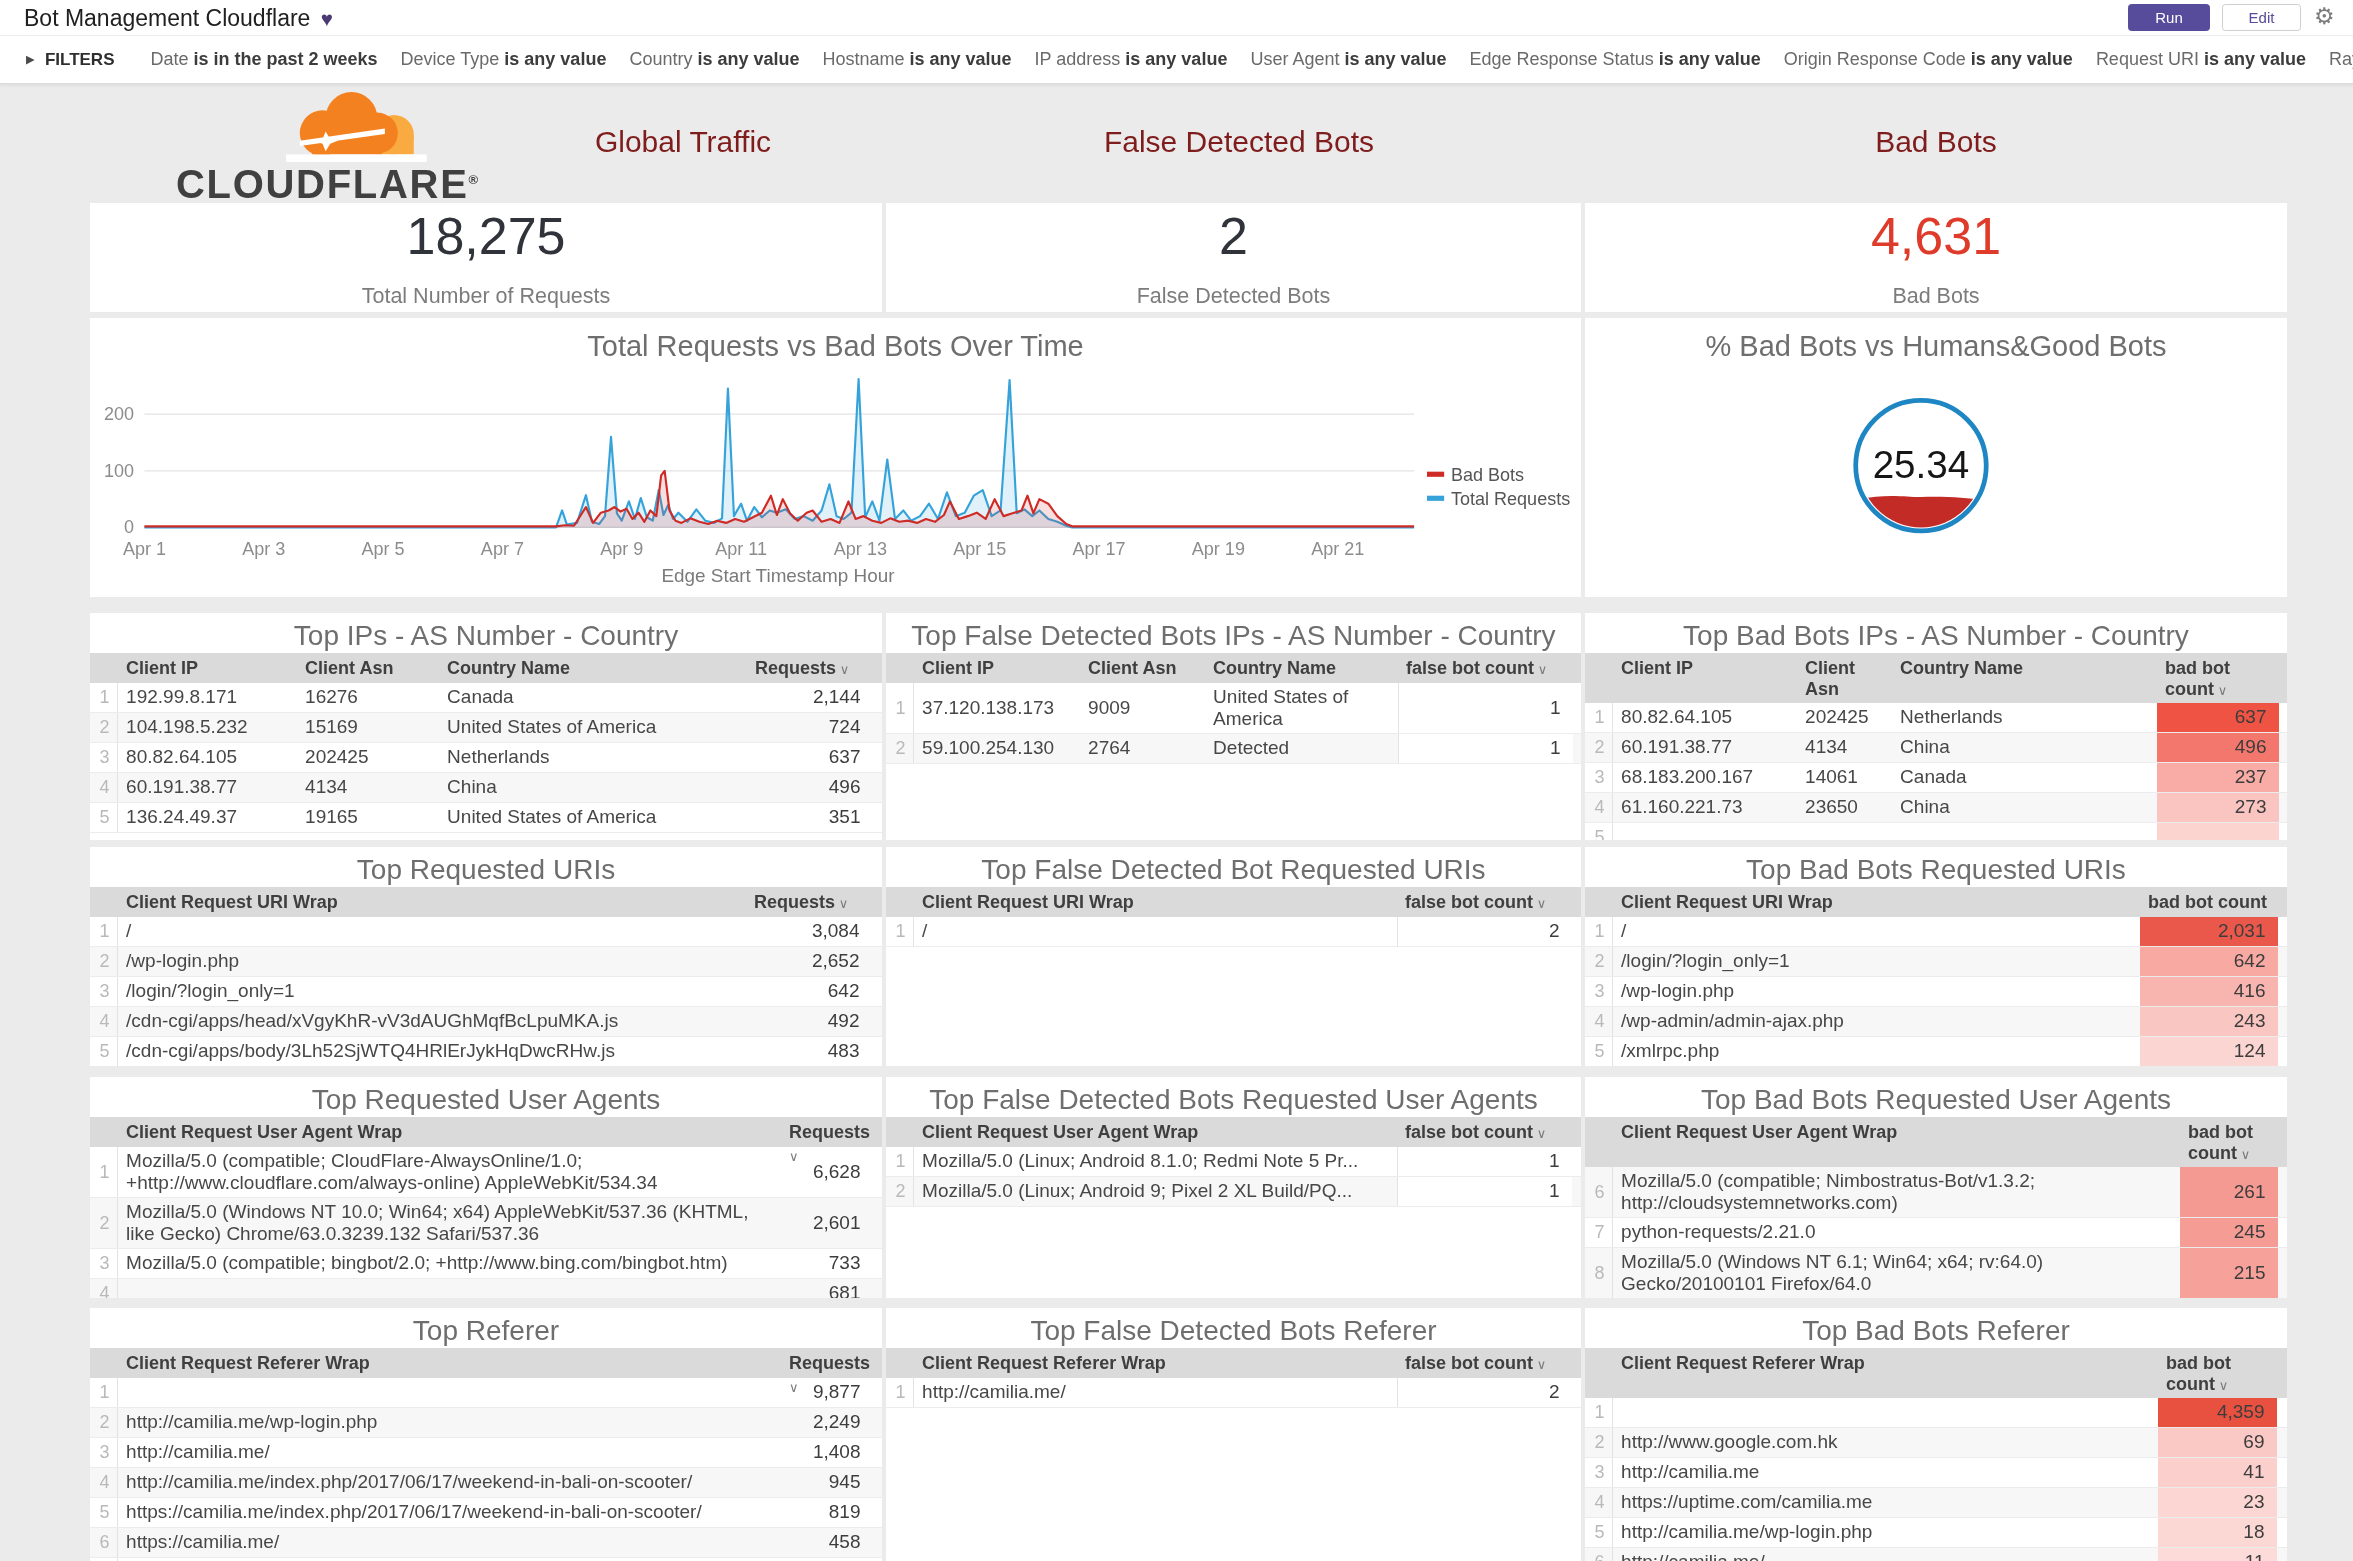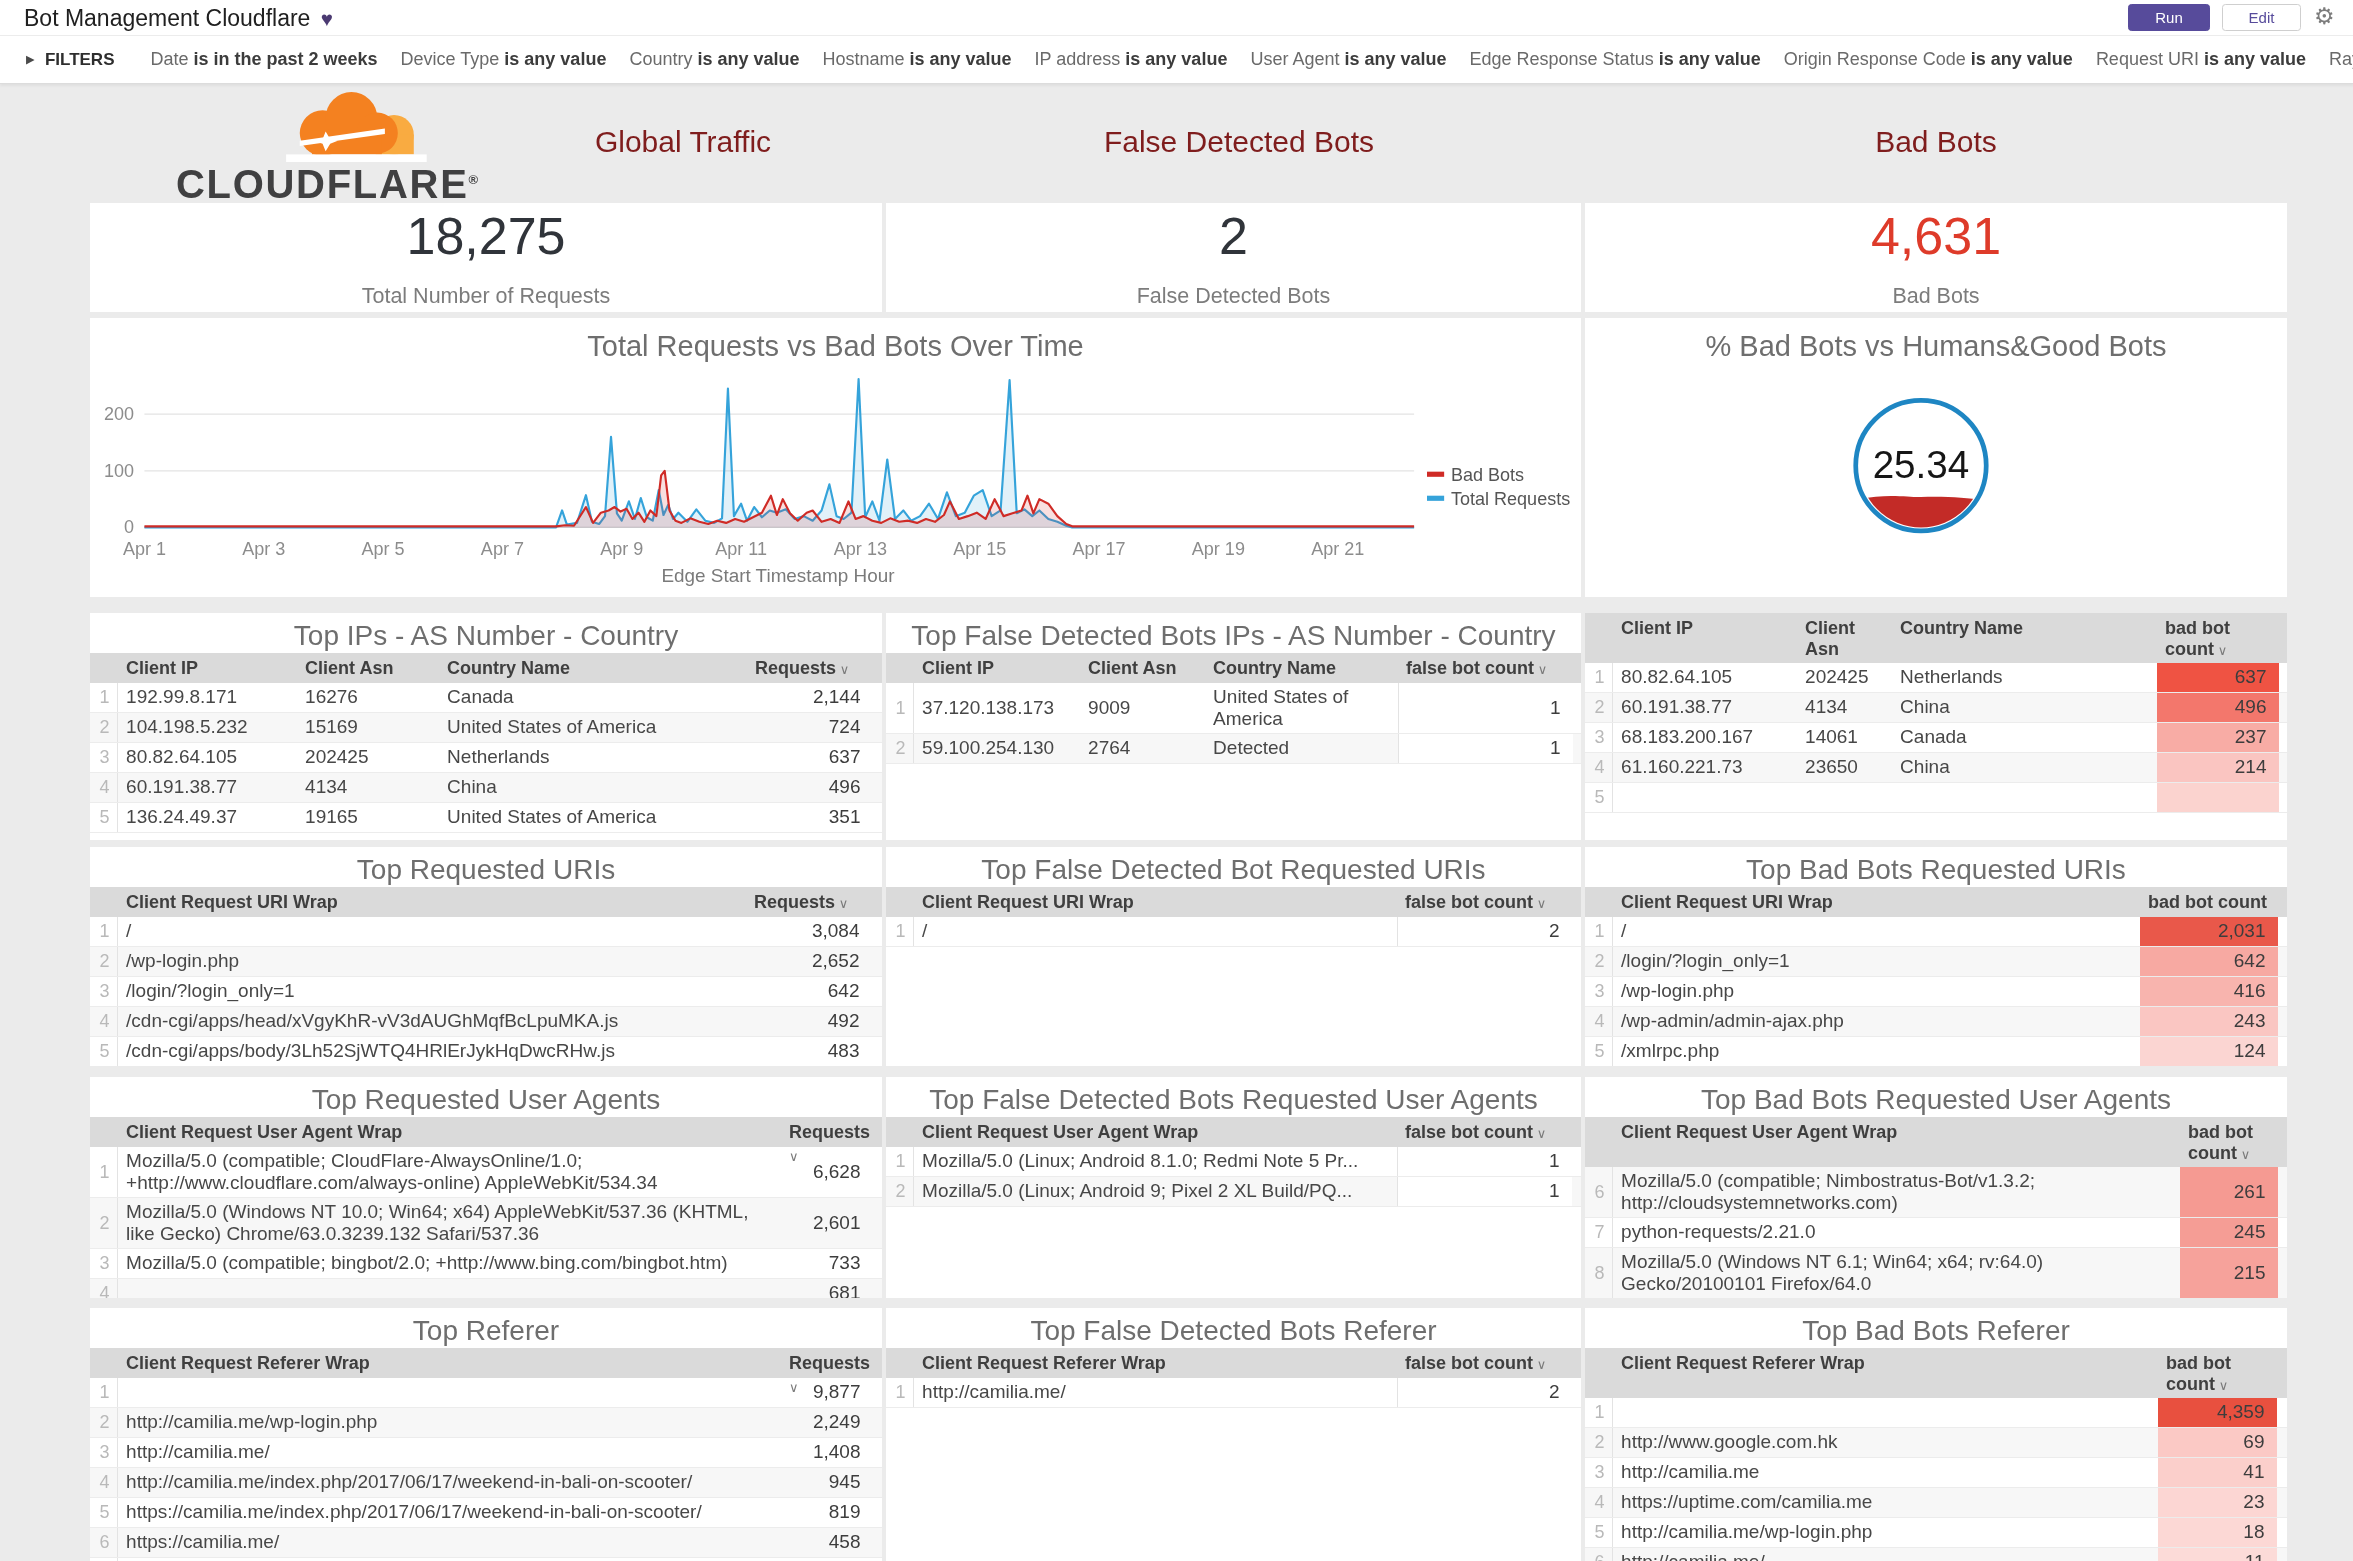--- a/index.html
+++ b/index.html
@@ -226,20 +226,21 @@
         </div>
         <div class="tr alt">
           <div class="td gutc" style="width: 27.5px;">2</div>
           <div class="td" style="width: 166px;">59.100.254.130</div>
           <div class="td" style="width: 125px;">2764</div>
           <div class="td" style="width: 193px;">Detected</div>
           <div class="td cnt white" style="width: 175px;">1</div>
         </div>
       </div>
       <div class="card" style="left: 1585px; top: 529px; width: 702px; height: 227px;">
+        <div class="t-title">Top Bad Bots IPs - AS Number - Country</div>
         <div class="t-head" style="height: 50px;">
           <div class="hc" style="width: 27.5px; padding: 0px;"></div>
           <div class="hc" style="width: 184px;">Client IP</div>
           <div class="hc" style="width: 95px;">Client Asn</div>
           <div class="hc" style="width: 265px;">Country Name</div>
           <div class="hc" style="width: 122px;">bad bot count<span class="crt"> ∨</span></div>
         </div>
         <div class="tr">
           <div class="td gutc" style="width: 27.5px;">1</div>
           <div class="td" style="width: 184px;">80.82.64.105</div>
@@ -259,21 +260,21 @@
           <div class="td" style="width: 184px;">68.183.200.167</div>
           <div class="td" style="width: 95px;">14061</div>
           <div class="td" style="width: 265px;">Canada</div>
           <div class="td cnt" style="width: 122px; background: rgb(248, 172, 165);">237</div>
         </div>
         <div class="tr alt">
           <div class="td gutc" style="width: 27.5px;">4</div>
           <div class="td" style="width: 184px;">61.160.221.73</div>
           <div class="td" style="width: 95px;">23650</div>
           <div class="td" style="width: 265px;">China</div>
-          <div class="td cnt" style="width: 122px; background: rgb(250, 197, 193);">214</div>
+          <div class="td cnt" style="width: 122px; background: rgb(250, 197, 193);">273</div>
         </div>
         <div class="tr">
           <div class="td gutc" style="width: 27.5px;">5</div>
           <div class="td" style="width: 184px;"></div>
           <div class="td" style="width: 95px;"></div>
           <div class="td" style="width: 265px;"></div>
           <div class="td cnt" style="width: 122px; background: rgb(251, 211, 207);"></div>
         </div>
       </div>
       <div class="card" style="left: 90px; top: 763px; width: 792px; height: 219px;">

